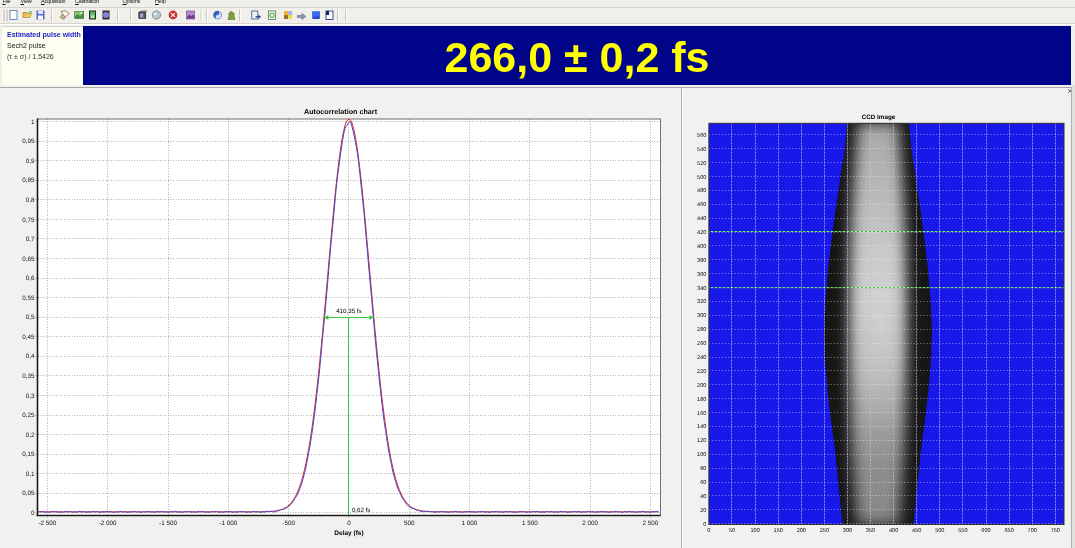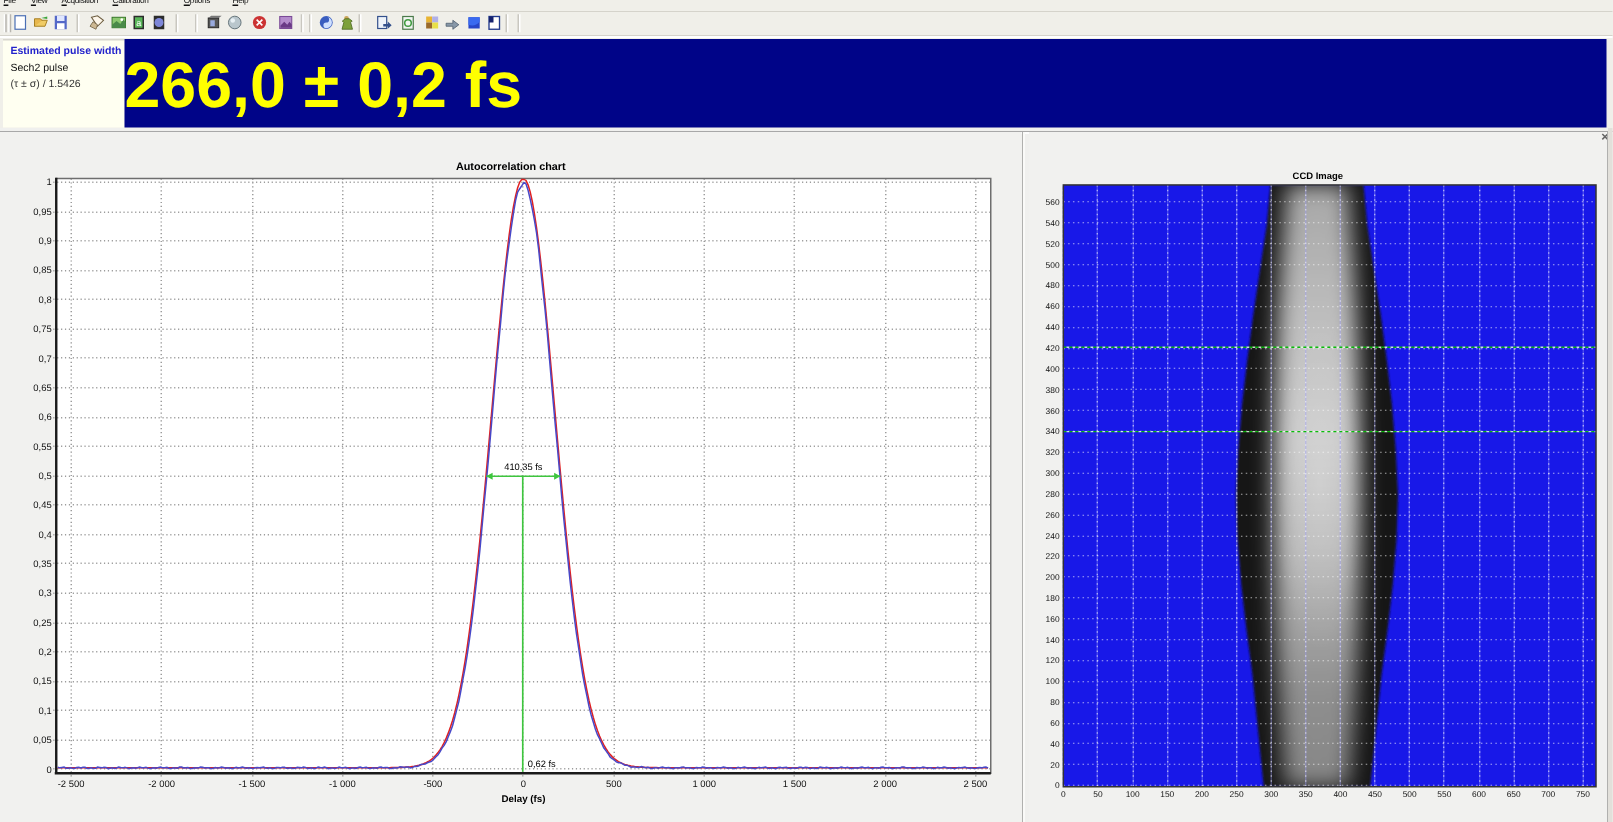--- a/index.html
+++ b/index.html
@@ -1,20 +1,20 @@
 <!DOCTYPE html>
 <html><head><meta charset="utf-8"><style>
 *{margin:0;padding:0;box-sizing:border-box}
 html,body{width:1075px;height:548px;overflow:hidden;background:#f0efe9;font-family:"Liberation Sans",sans-serif;}
 .abs{position:absolute}
 #menu{left:0;top:0;width:100%;height:7px;font-size:5.5px;letter-spacing:-0.2px;color:#111;}
 #menu span{position:absolute;top:-2px;line-height:7px;white-space:nowrap}
 u{text-decoration:underline}
 #infobox{left:2px;top:26px;width:81px;height:59px;background:#fffff1;border-top:1px solid #d8d6ce;}
-#banner{left:83px;top:26px;width:988px;height:59px;background:#000488;color:#ffff00;font-weight:bold;font-size:43px;line-height:43px;padding-top:10px;}
+#banner{left:83px;top:26px;width:988px;height:59px;background:#000488;color:#ffff00;text-align:center;font-weight:bold;font-size:43px;line-height:43px;padding-top:10px;}
 </style></head>
 <body>
 <div class="abs" id="menu">
     <span style="left:2.4px"><u>F</u>ile</span>
     <span style="left:20.6px"><u>V</u>iew</span>
     <span style="left:41px"><u>A</u>cquisition</span>
     <span style="left:75px"><u>C</u>alibration</span>
     <span style="left:122.5px"><u>O</u>ptions</span>
     <span style="left:155px"><u>H</u>elp</span>
   </div>

